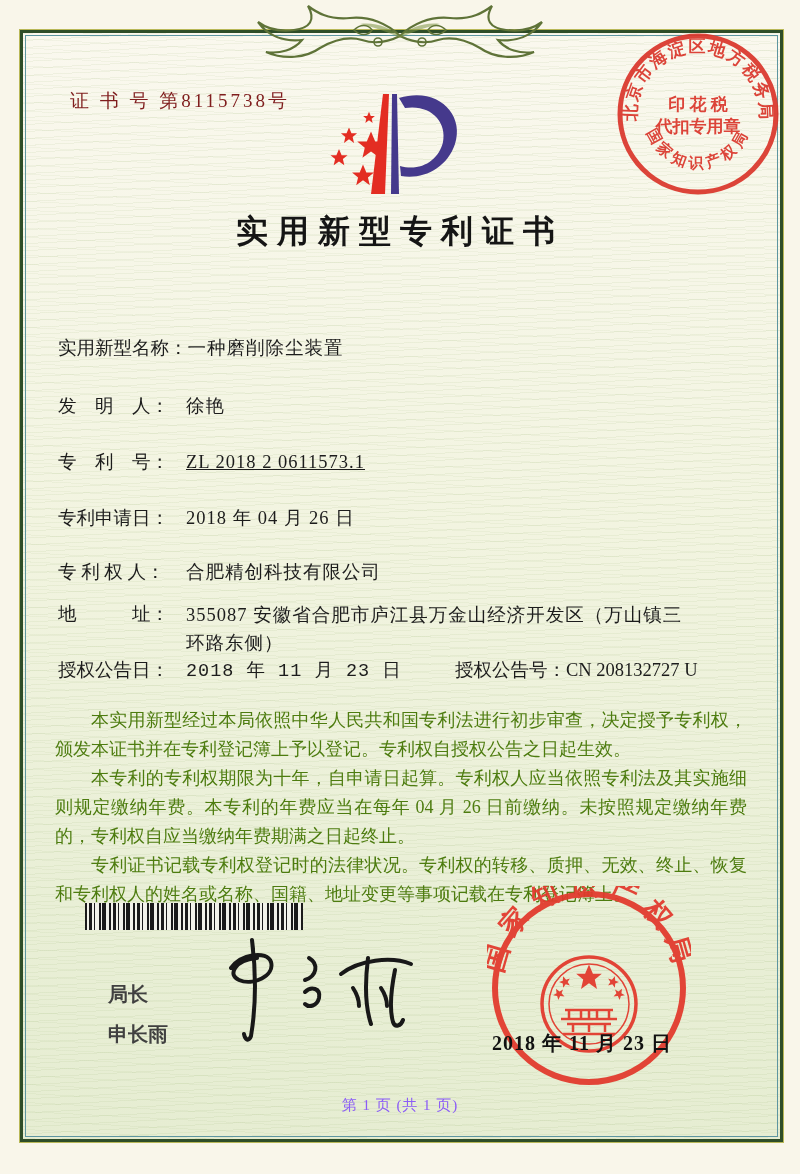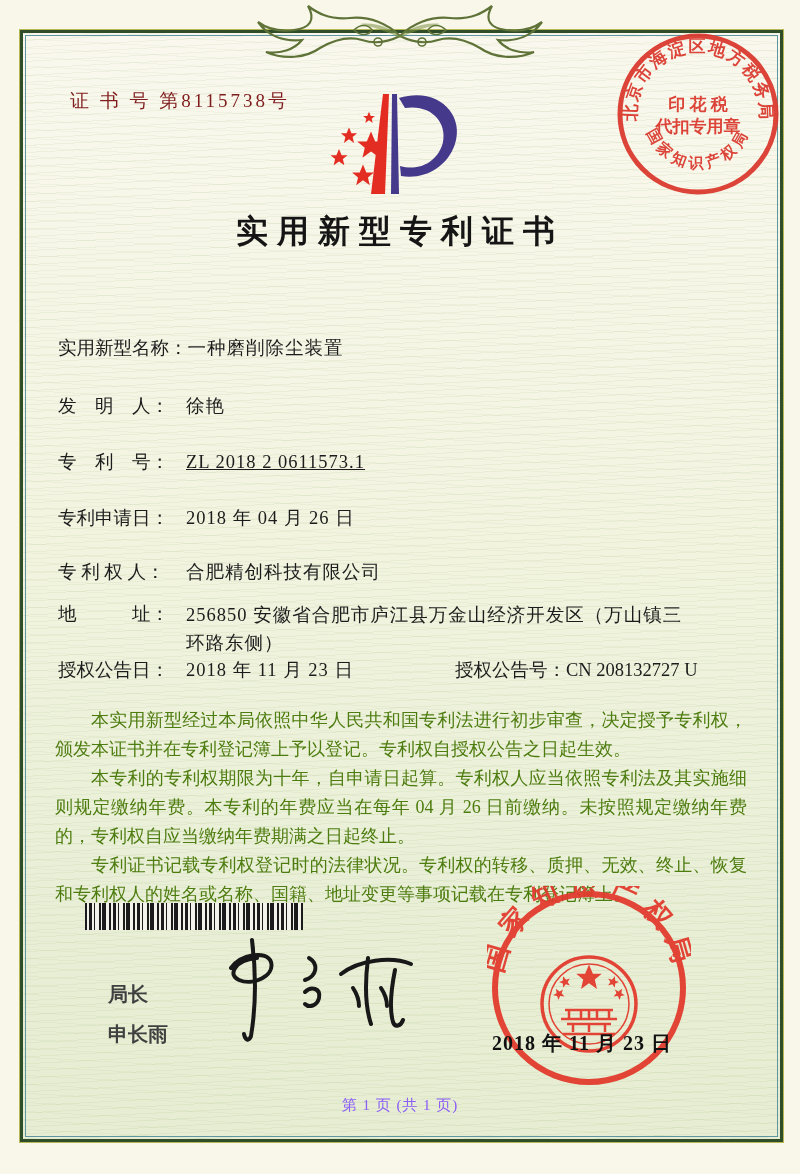--- a/index.html
+++ b/index.html
@@ -148,23 +148,23 @@
     <div class="frow" style="top:114px;text-decoration:underline;">
       <span class="flabel">专　利　号：</span><span class="fvalue">ZL 2018 2 0611573.1</span>
     </div>
     <div class="frow" style="top:170px;">
       <span class="flabel">专利申请日：</span><span class="fvalue">2018 年 04 月 26 日</span>
     </div>
     <div class="frow" style="top:224px;">
       <span class="flabel">专 利 权 人：</span><span class="fvalue">合肥精创科技有限公司</span>
     </div>
     <div class="frow frow-addr" style="top:266px;">
-      <span class="flabel">地　　　址：</span><span class="fvalue">256850 安徽省合肥市庐江县万金山经济开发区（万山镇三环路东侧）</span>
-    </div>
-    <div class="frow" style="top:322px;">
+      <span class="flabel">地　　　址：</span><span class="fvalue">355087 安徽省合肥市庐江县万金山经济开发区（万山镇三环路东侧）</span>
+    </div>
+    <div class="frow" style="top:322px;font-family:Liberation Mono, monospace;">
       <span class="flabel">授权公告日：</span><span class="fvalue">2018 年 11 月 23 日</span>
     </div>
     <div class="frow-right" style="left:397px;top:322px;">
       <span>授权公告号：</span><span class="fvalue">CN 208132727 U</span>
     </div>
   </div>
 
   <div class="body-text">
     <p>本实用新型经过本局依照中华人民共和国专利法进行初步审查，决定授予专利权，颁发本证书并在专利登记簿上予以登记。专利权自授权公告之日起生效。</p>
     <p>本专利的专利权期限为十年，自申请日起算。专利权人应当依照专利法及其实施细则规定缴纳年费。本专利的年费应当在每年 04 月 26 日前缴纳。未按照规定缴纳年费的，专利权自应当缴纳年费期满之日起终止。</p>

